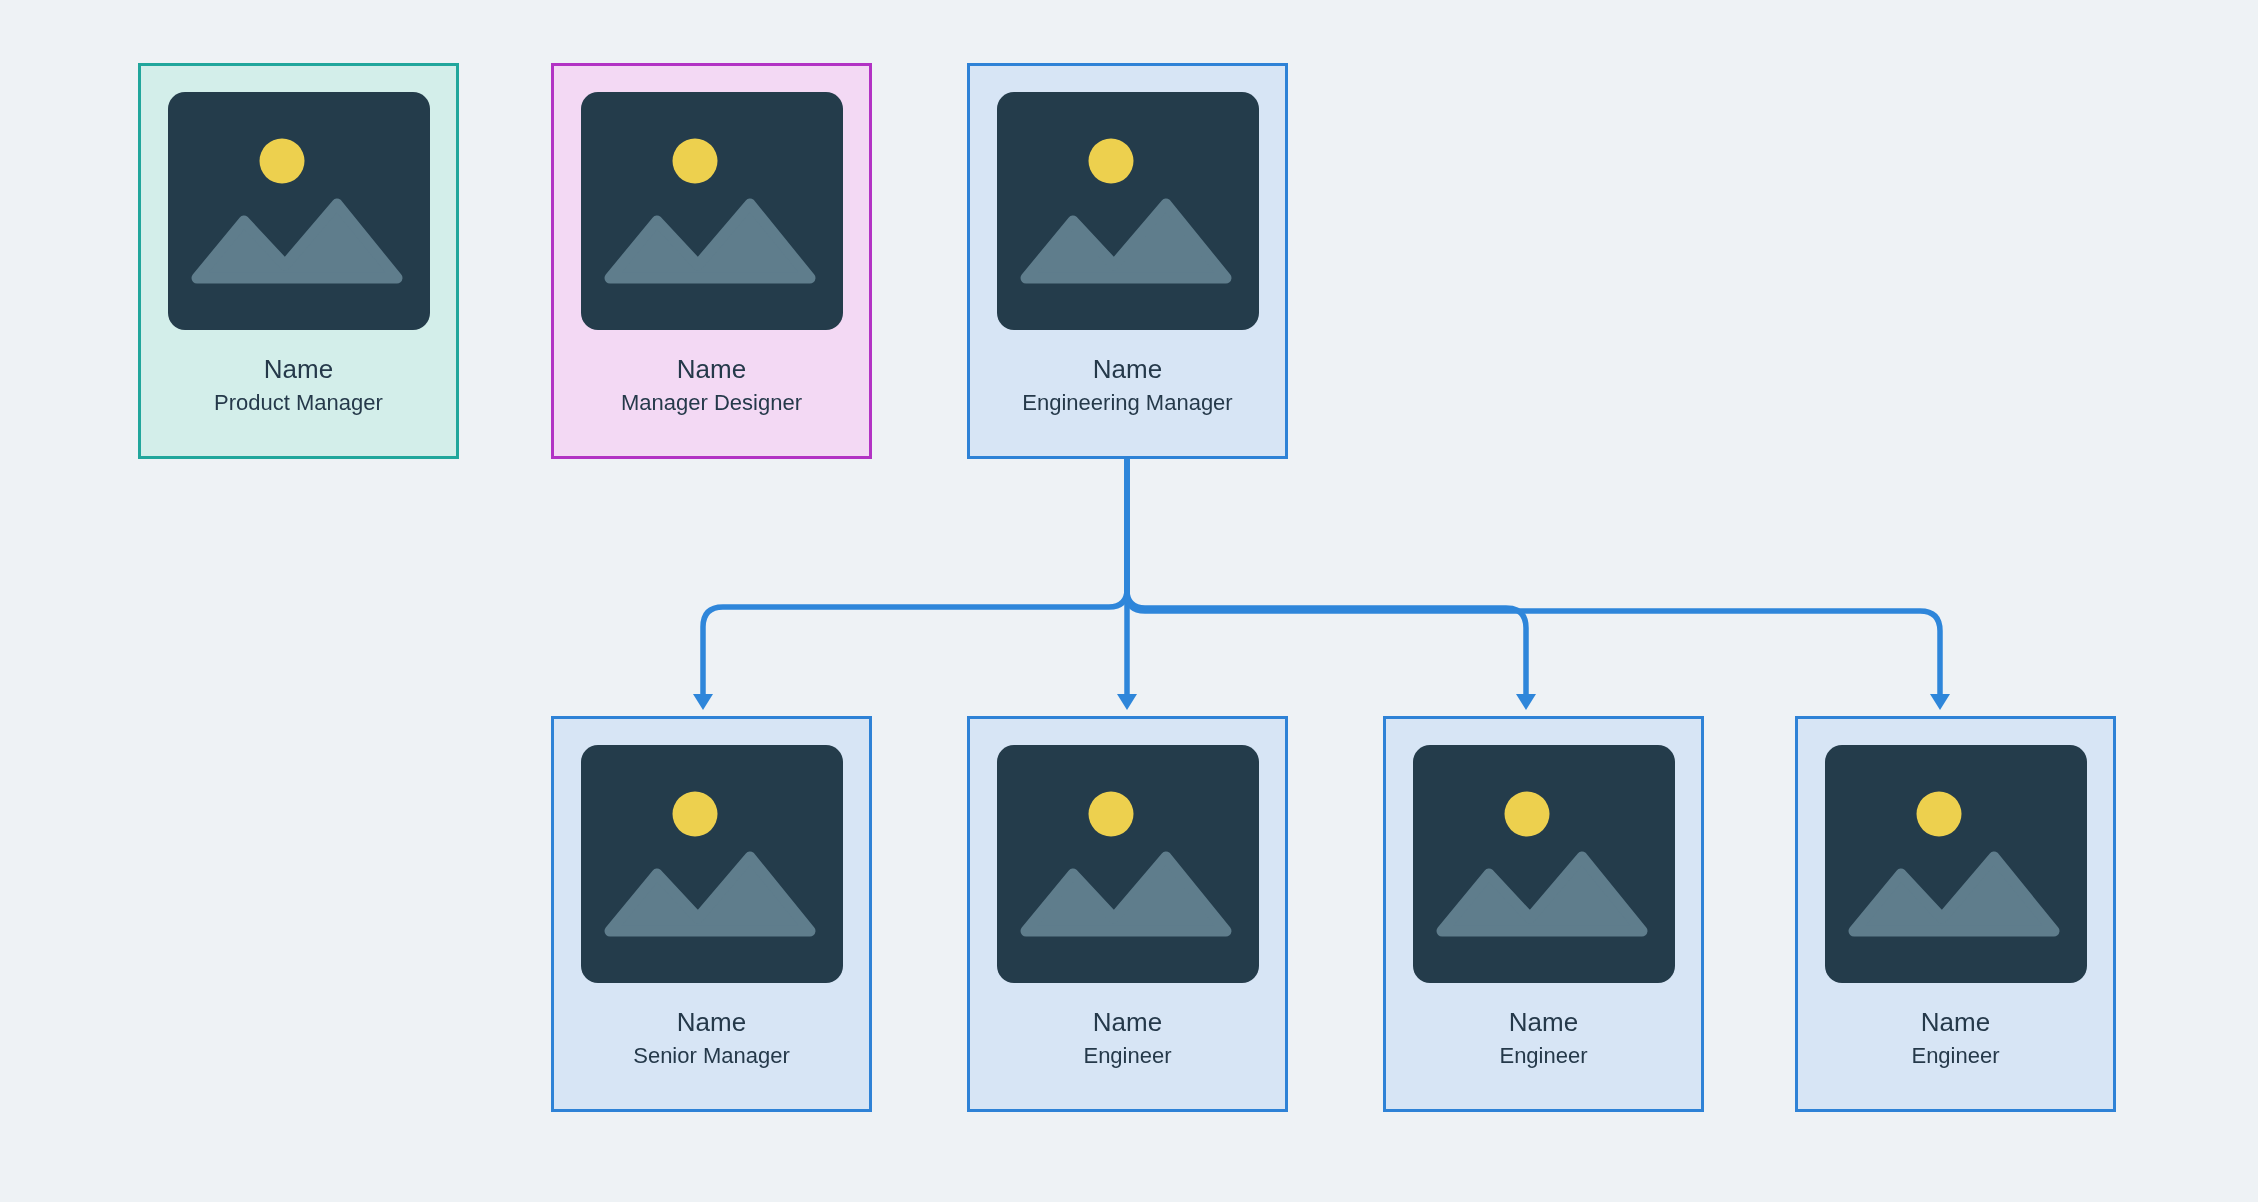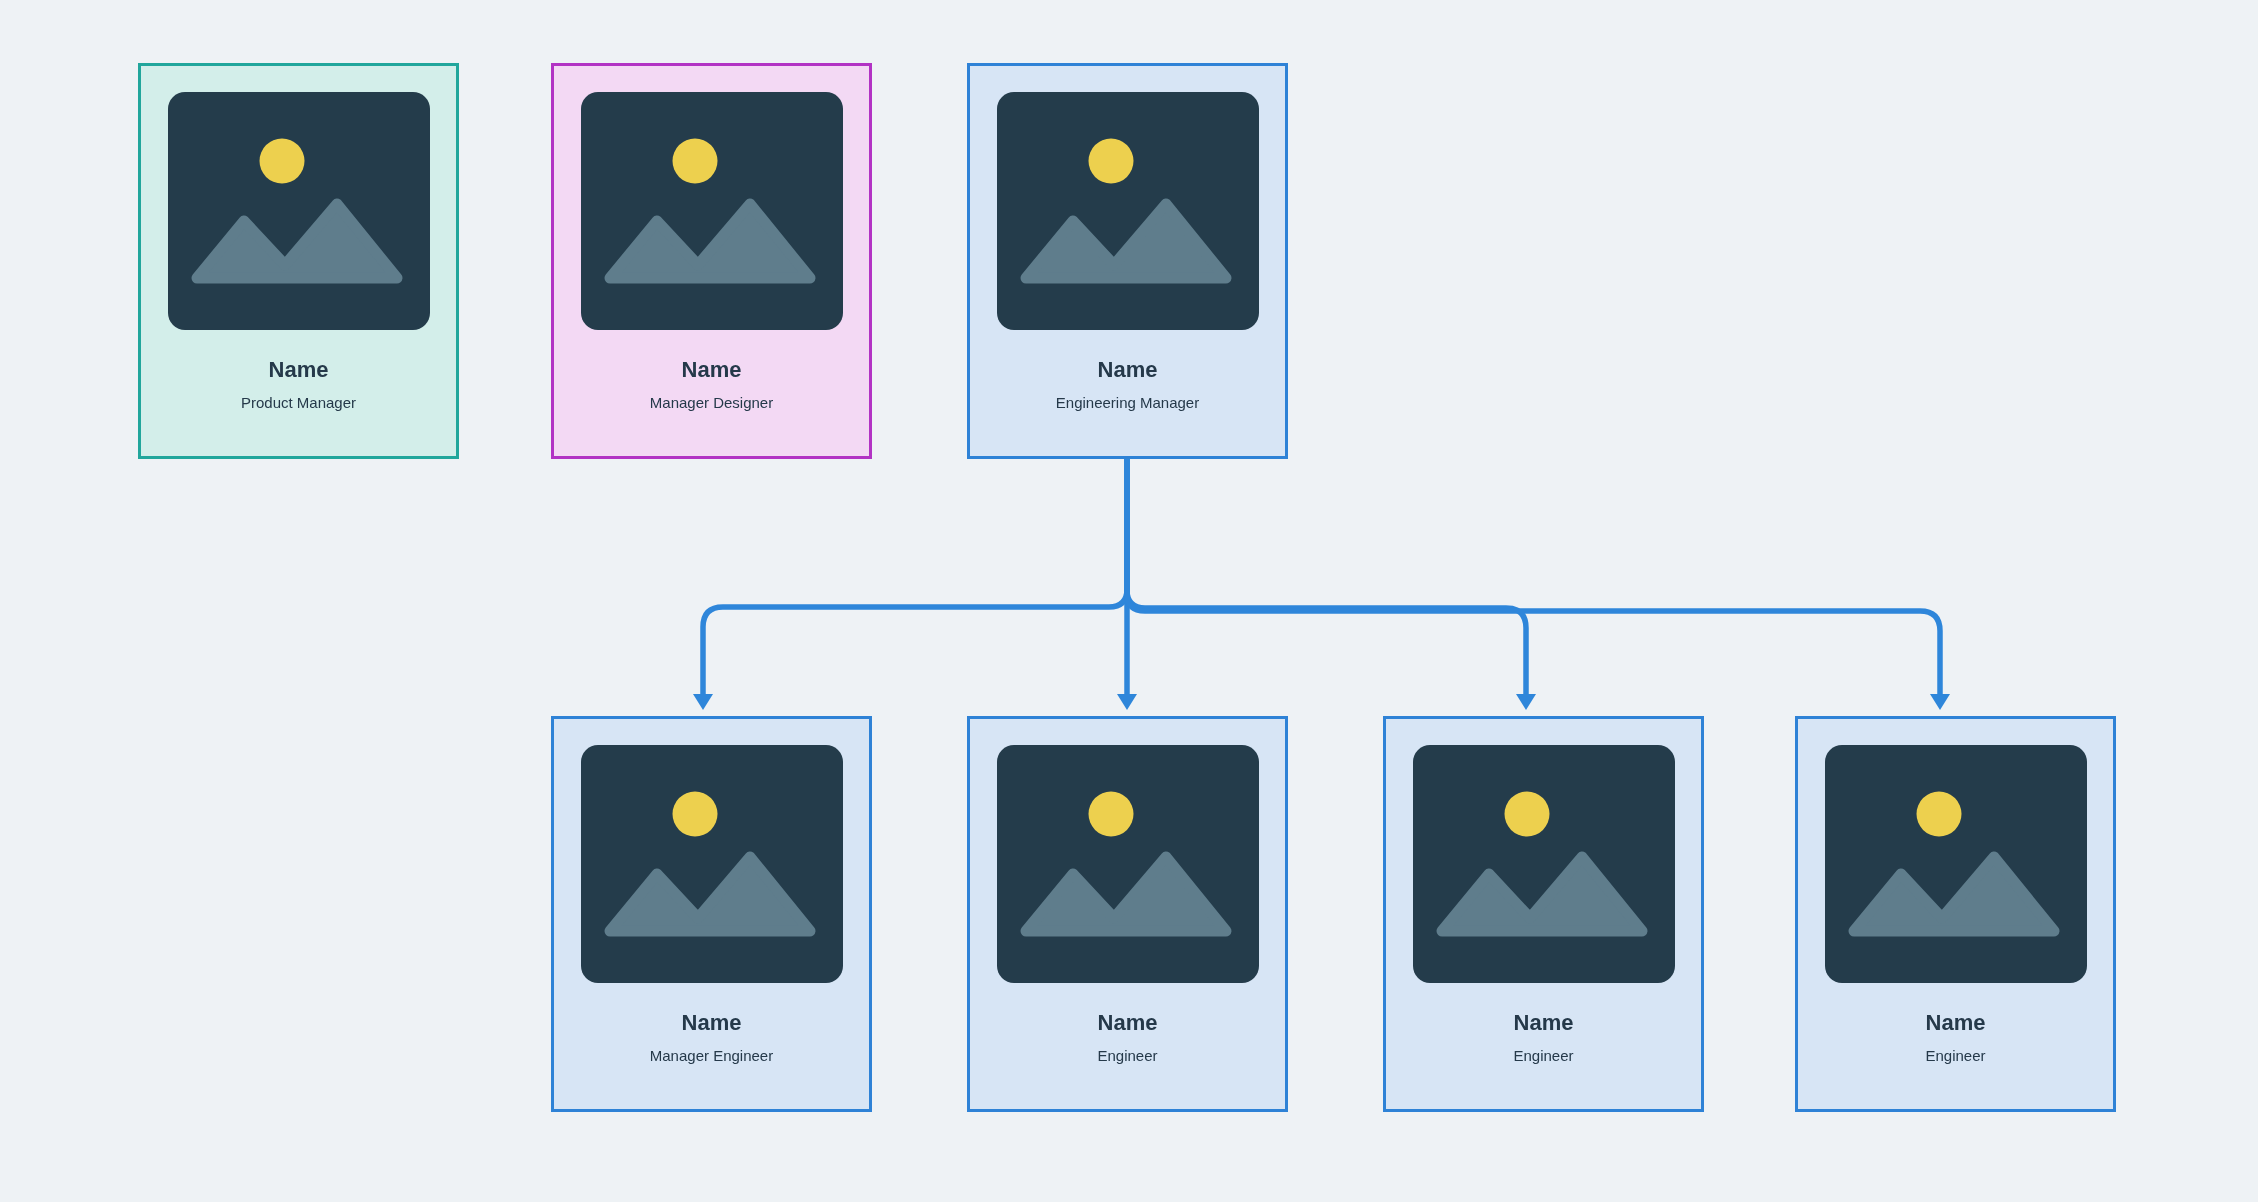--- a/index.html
+++ b/index.html
@@ -28,26 +28,26 @@
     align-items: center;
     text-align: center;
   }
   .card .img {
     margin-top: 26px;
     width: 262px; height: 238px;
     display: block;
   }
   .card .name {
     margin-top: 23px;
-    font-size: 22px;
+    font-size: 26px;
     line-height: 33px;
-    font-weight: bold;
+    font-weight: normal;
   }
   .card .role {
-    font-size: 15px;
+    font-size: 22px;
     line-height: 33px;
     font-weight: normal;
   }
 </style>
 </head>
 <body style="background: rgb(238, 242, 245); color: rgb(37, 57, 74);">
 
 <div id="canvas">
 
   <svg class="connectors" viewBox="0 0 2258 1202" xmlns="http://www.w3.org/2000/svg">
@@ -99,21 +99,21 @@
     <div class="role">Engineering Manager</div>
   </div>
 
   <div class="card" style="left: 551px; top: 716px; --border: #2e82d6; --fill: #d7e5f5;">
     <svg class="img" viewBox="0 0 262 238" xmlns="http://www.w3.org/2000/svg">
       <rect class="ph-bg" x="0" y="0" width="262" height="238" rx="17" fill="#243c4b"></rect>
       <circle class="ph-sun" cx="114" cy="69" r="22.5" fill="#edd04e"></circle>
       <path class="ph-mtn" stroke-width="11" stroke-linejoin="round" d="M 29 186 L 76 129 L 117 173 L 169 112 L 229 186 Z" fill="#5f7d8c" stroke="#5f7d8c"></path>
     </svg>
     <div class="name">Name</div>
-    <div class="role">Manager Engineer</div>
+    <div class="role">Senior Manager</div>
   </div>
 
   <div class="card" style="left: 967px; top: 716px; --border: #2e82d6; --fill: #d7e5f5;">
     <svg class="img" viewBox="0 0 262 238" xmlns="http://www.w3.org/2000/svg">
       <rect class="ph-bg" x="0" y="0" width="262" height="238" rx="17" fill="#243c4b"></rect>
       <circle class="ph-sun" cx="114" cy="69" r="22.5" fill="#edd04e"></circle>
       <path class="ph-mtn" stroke-width="11" stroke-linejoin="round" d="M 29 186 L 76 129 L 117 173 L 169 112 L 229 186 Z" fill="#5f7d8c" stroke="#5f7d8c"></path>
     </svg>
     <div class="name">Name</div>
     <div class="role">Engineer</div>

